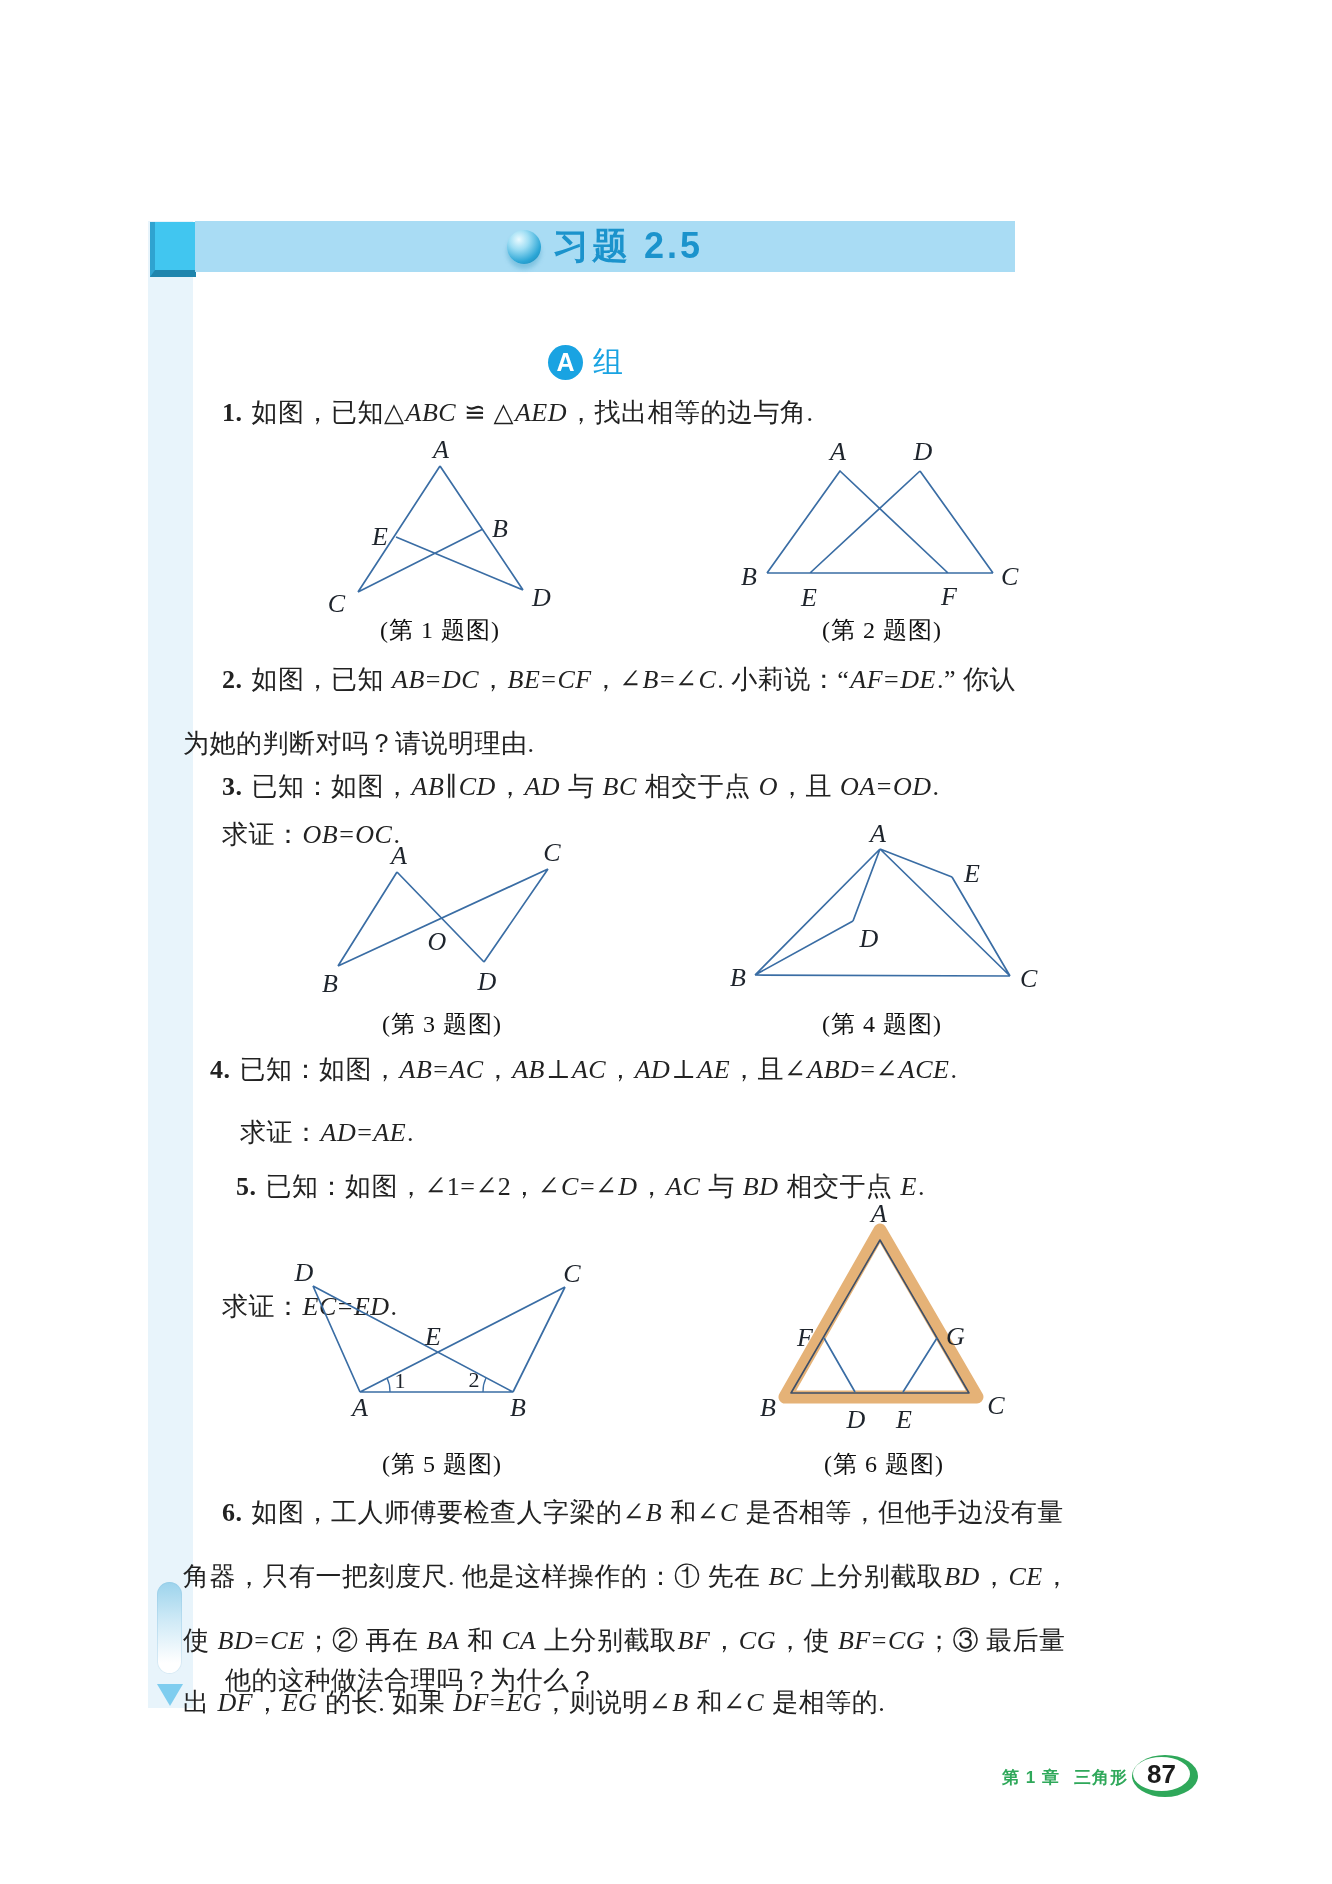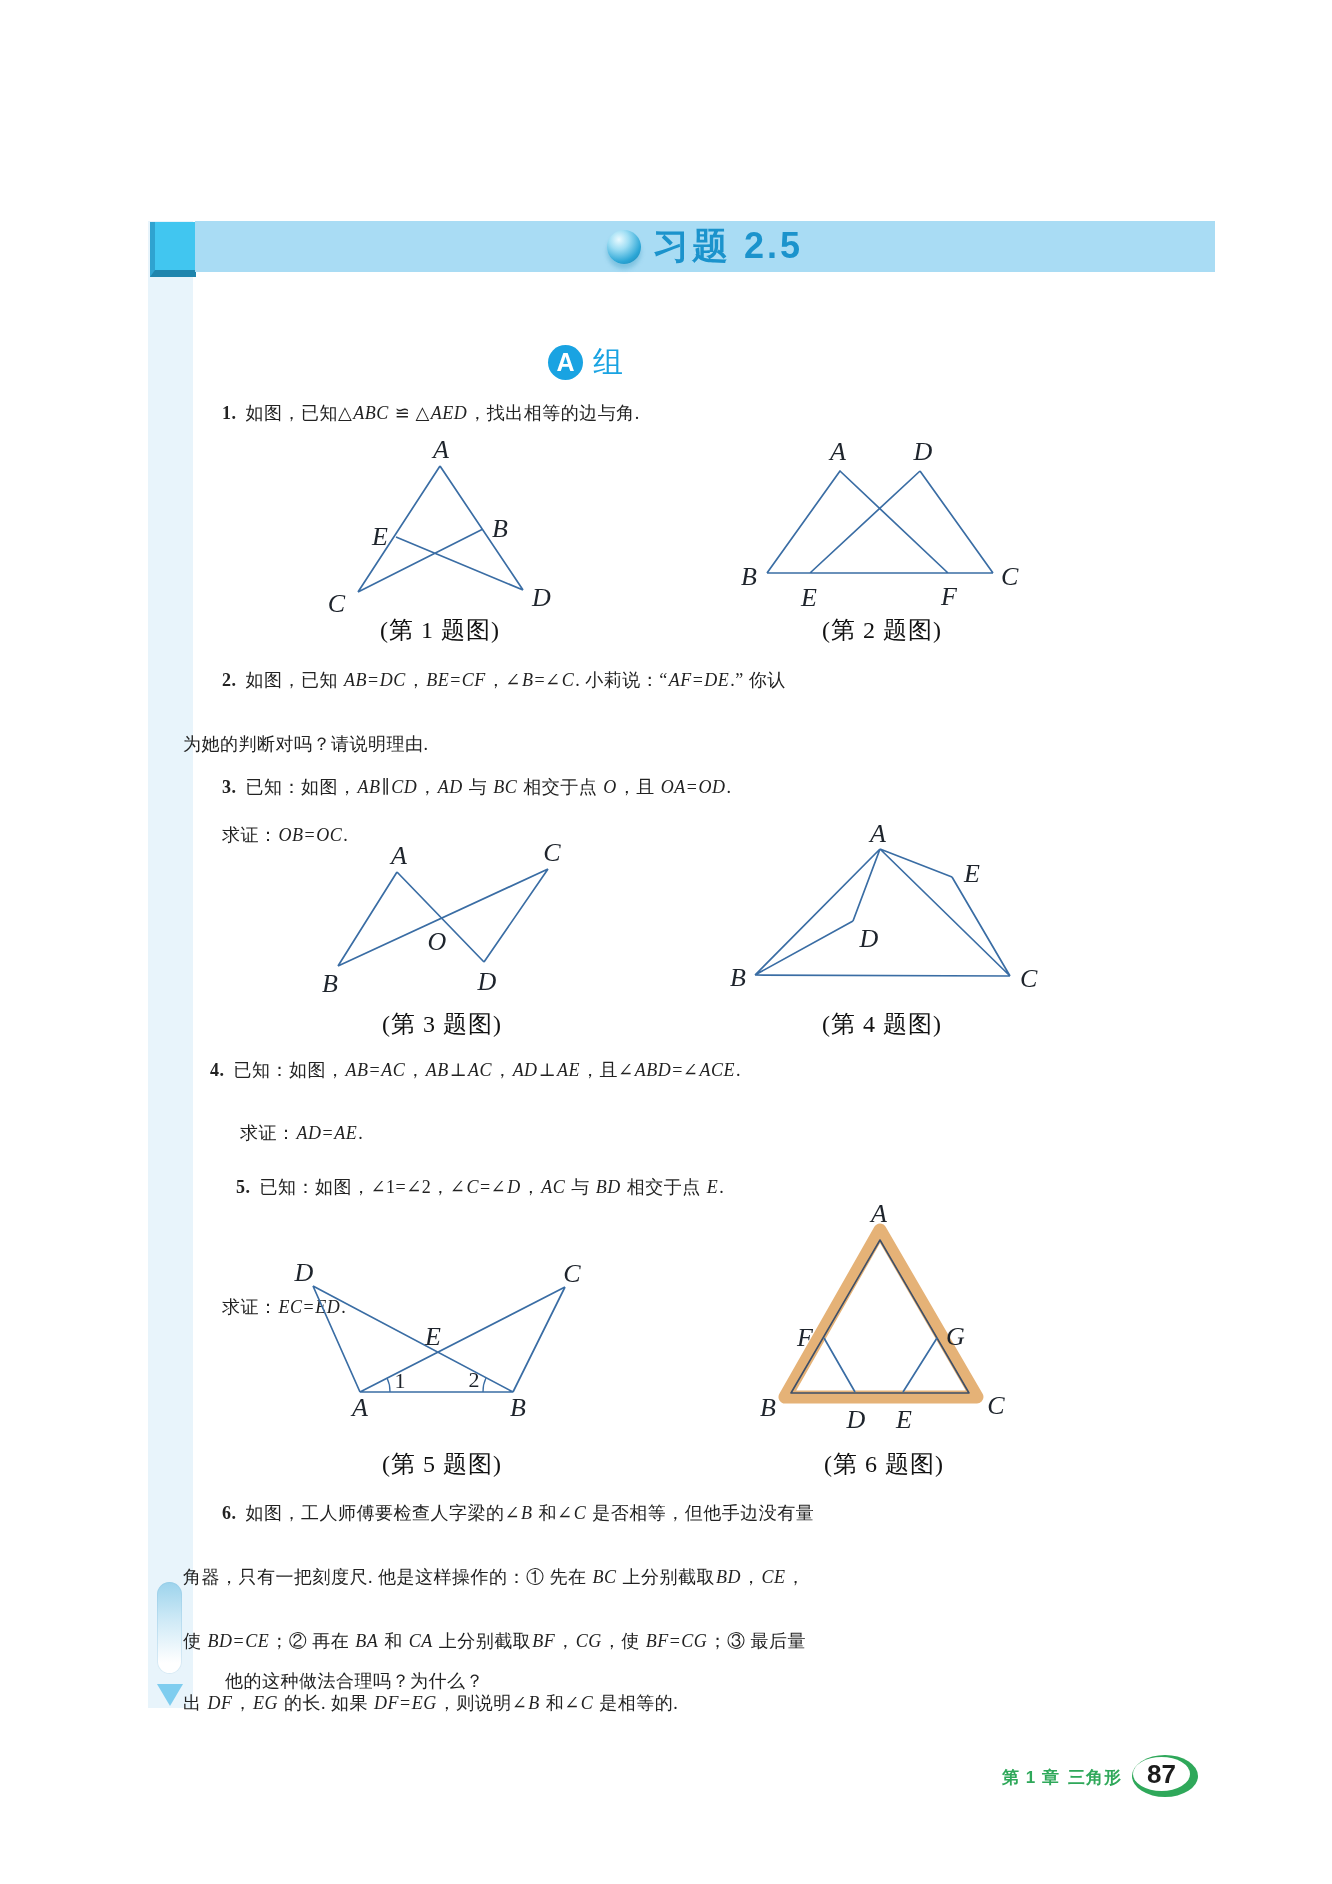--- a/index.html
+++ b/index.html
@@ -11,55 +11,55 @@
   .side-tab{position:absolute;left:150px;top:222px;width:41px;height:48px;background:var(--tab);
             border-left:5px solid #2fa3d0;border-bottom:7px solid var(--tab-edge)}
   .capsule{position:absolute;left:157px;top:1582px;width:25px;height:92px;border-radius:13px;
            background:linear-gradient(180deg,var(--capsule-blue) 0%,#cde9f6 40%,#ffffff 88%);
            box-shadow:inset 0 0 0 1px rgba(140,195,225,.35)}
   .down-arrow{position:absolute;left:157px;top:1684px;width:0;height:0;
               border-left:13px solid transparent;border-right:13px solid transparent;
               border-top:22px solid var(--arrow-blue)}
 
   
-  .banner{position:absolute;left:195px;top:221px;width:1020px;height:51px;background:var(--band);
+  .banner{position:absolute;left:195px;top:221px;width:820px;height:51px;background:var(--band);
           display:flex;align-items:center;justify-content:center;gap:12px}
   .globe{width:34px;height:34px;border-radius:50%;
          background:radial-gradient(circle at 35% 28%,#eafaff 0%,#9fdef4 30%,#2ba6d6 68%,#177ca8 100%);
          box-shadow:0 5px 4px rgba(50,150,190,.35)}
   .banner-title{font-family:"Liberation Sans","DejaVu Sans",sans-serif;font-weight:bold;
                 font-size:36px;color:var(--title-blue);letter-spacing:3px}
 
   
   .group-row{position:absolute;left:548px;top:342px;display:flex;align-items:center}
   .group-badge{width:35px;height:35px;border-radius:50%;background:var(--badge-blue);color:#fff;
                font-family:"Liberation Sans","DejaVu Sans",sans-serif;font-weight:bold;font-size:25px;
                display:flex;align-items:center;justify-content:center}
   .group-label{margin-left:10px;font-size:30px;color:var(--badge-blue)}
 
   
-  .line{position:absolute;font-size:18px;line-height:34px;color:var(--ink);white-space:nowrap;letter-spacing:.5px}
+  .line{position:absolute;font-size:26px;line-height:34px;color:var(--ink);white-space:nowrap;letter-spacing:.5px}
   .line b{margin-right:9px}
   .line i{padding:0 1px}
 
   
   svg{position:absolute;overflow:visible}
   svg text{font-family:"Liberation Serif","DejaVu Serif",serif;font-style:italic;font-size:26px;fill:#1e242c}
   svg text.cap{font-style:normal;font-size:24px;fill:#111;text-anchor:middle;letter-spacing:1px}
   svg text.num{font-style:normal;font-size:22px}
   .dl{stroke:var(--line-blue);stroke-width:1.7;fill:none;stroke-linejoin:round}
   .arc{stroke:var(--line-blue);stroke-width:1.3;fill:none}
   .beam{stroke:var(--truss-tan);stroke-width:13;fill:none;stroke-linejoin:round}
   .beam-line{stroke:var(--truss-dark);stroke-width:1.6;fill:none;stroke-linejoin:round}
 
   
   .footer-text{position:absolute;left:1002px;top:1766px;white-space:nowrap;
                font-family:"Liberation Sans","DejaVu Sans",sans-serif;font-weight:bold;
                font-size:17px;color:var(--footer-green);letter-spacing:1px}
-  .footer-text .sec{margin-left:8px}
+  .footer-text .sec{margin-left:14px}
   .page-badge{position:absolute;left:1132px;top:1755px;width:66px;height:42px;border-radius:50%;
               background:var(--footer-green)}
   .page-badge-inner{position:absolute;left:1px;top:2px;width:57px;height:34px;border-radius:50%;background:#fff;
                     display:flex;align-items:center;justify-content:center;
                     font-family:Liberation Sans, sans-serif;font-size:26px;font-weight:600;color:#1c1c1c}
 </style>
 </head>
 <body>
 
 <div class="side-strip"></div>

